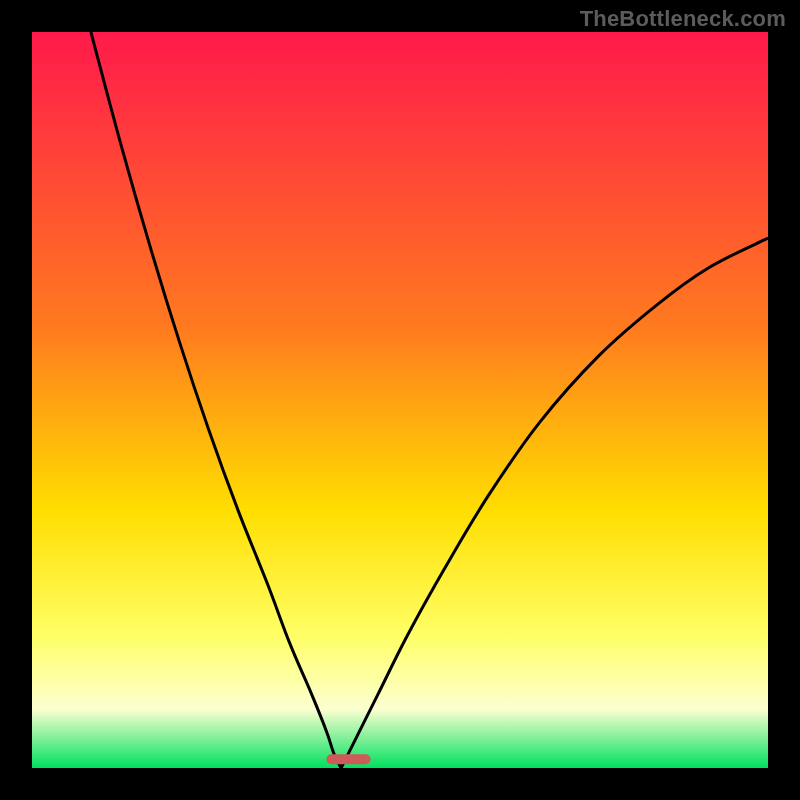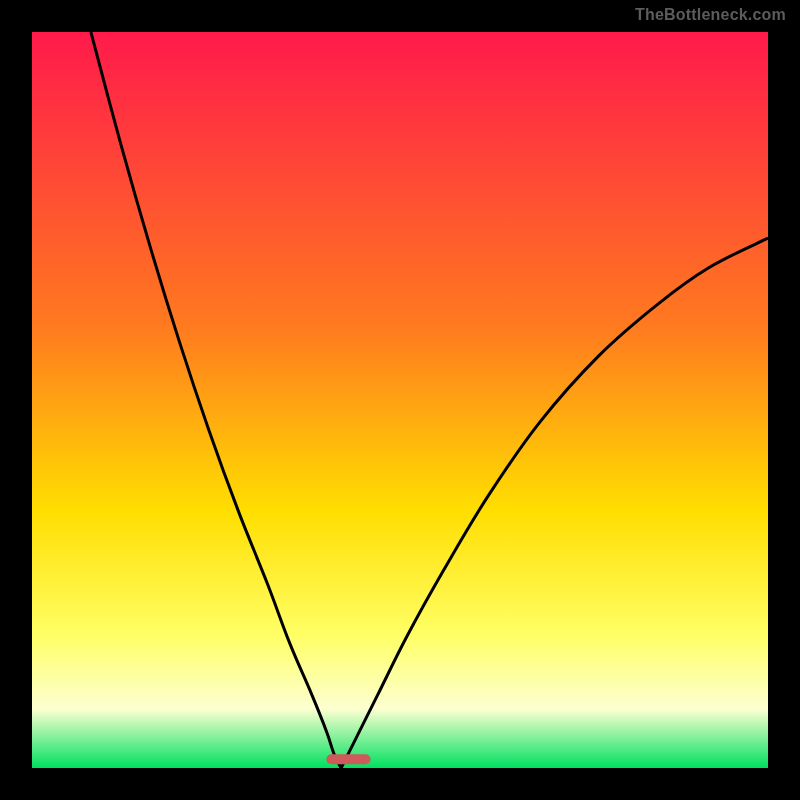--- a/index.html
+++ b/index.html
@@ -2,21 +2,21 @@
 <html><head>
 <meta charset="utf-8">
 <style>
   html,body{margin:0;padding:0;width:800px;height:800px;overflow:hidden;background:#000;}
   .wrap{position:relative;width:800px;height:800px;}
   .plot-area{position:absolute;left:32px;top:32px;width:736px;height:736px;}
   .plot-area svg{display:block;}
   .watermark{
     position:absolute;top:6px;right:14px;
     font-family:Arial,Helvetica,sans-serif;
-    font-size:16px;font-weight:600;
+    font-size:22px;font-weight:600;
     color:#5c5c5c;letter-spacing:0.2px;
   }
 </style>
 </head>
 <body>
 
 <div class="wrap">
 
   <div class="plot-area">
     <svg id="plot-svg" width="736" height="736" viewBox="0 0 736 736">

